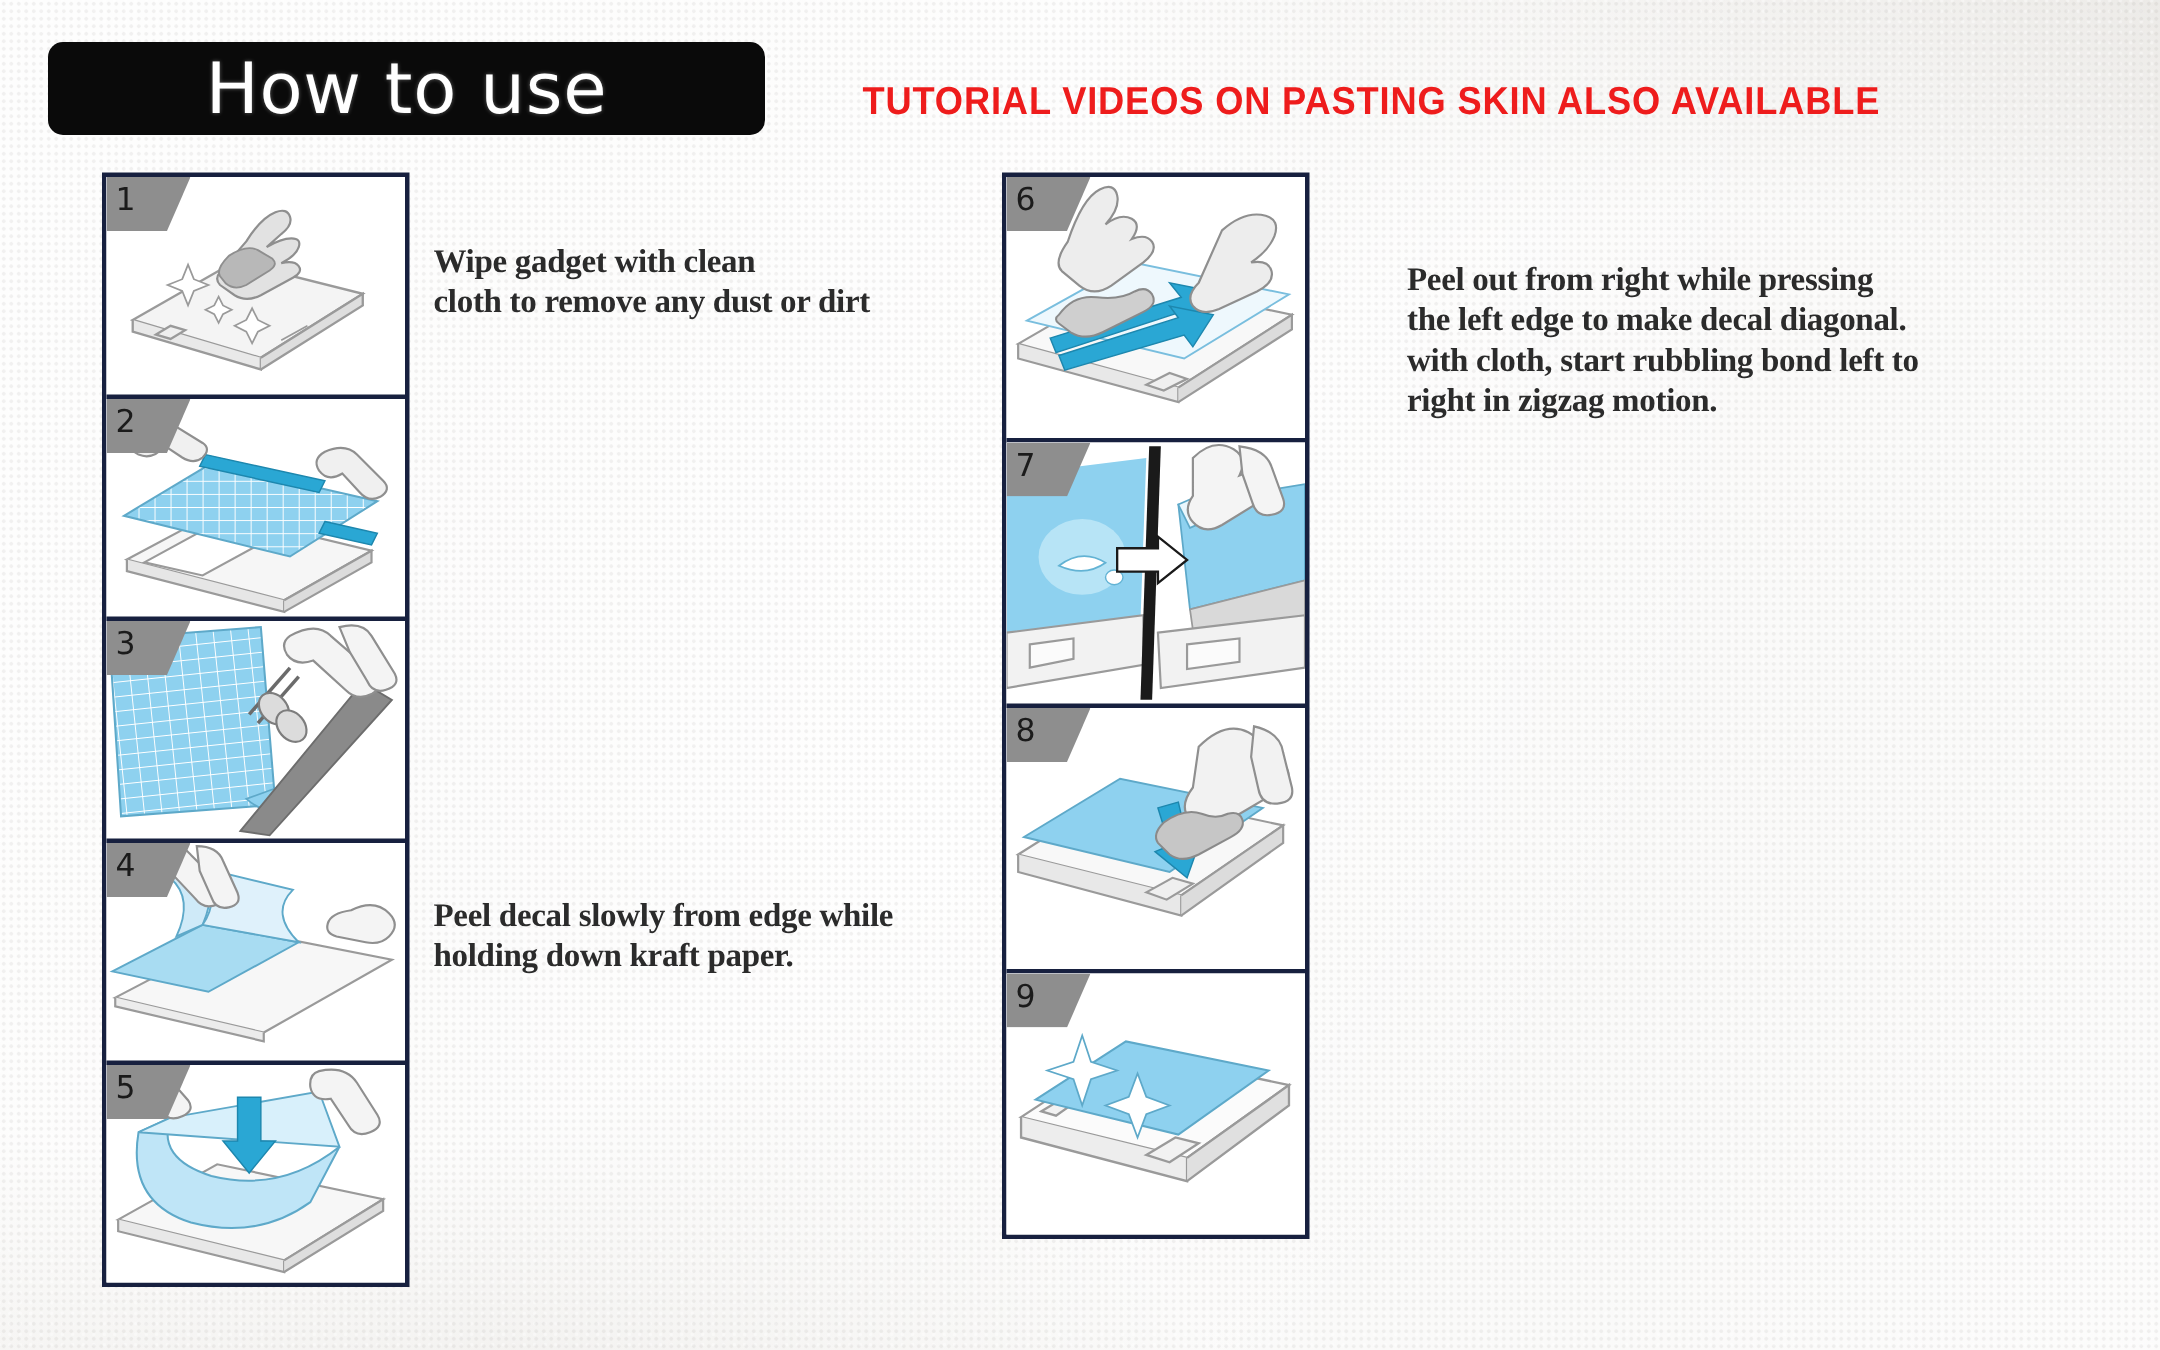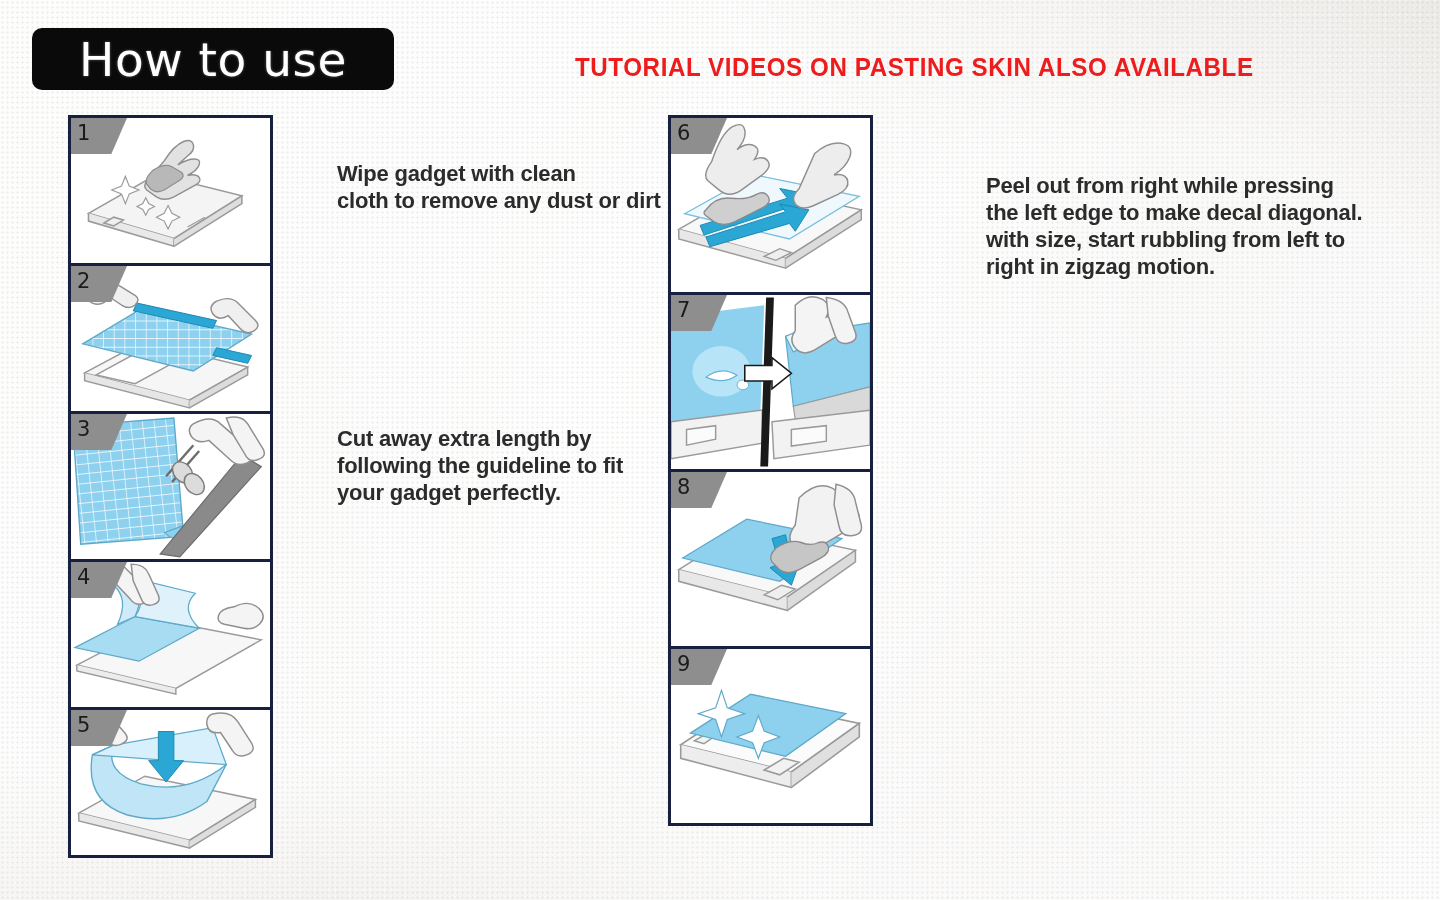--- a/index.html
+++ b/index.html
@@ -27,21 +27,21 @@
       radial-gradient(rgba(120,115,110,.12) 1px, rgba(0,0,0,0) 1.4px),
       radial-gradient(rgba(255,255,255,.5) 1px, rgba(0,0,0,0) 1.4px);
     background-size:5px 5px, 7px 7px;
     background-position:0 0, 3px 4px;
     opacity:.75;
   }
   .wrap{position:relative;z-index:2;width:1440px;height:900px;}
 
   
   .title-banner{
-    position:absolute;left:32px;top:28px;width:362px;height:62px;
+    position:absolute;left:32px;top:28px;width:478px;height:62px;
     background:#0a0a0a;border-radius:10px;
     display:flex;align-items:center;justify-content:center;
   }
   .title-banner .t{
     color:#fff;font-size:47px;line-height:47px;font-weight:400;
     letter-spacing:.5px;font-family:"DejaVu Sans", sans-serif;
     text-shadow:0 0 3px rgba(255,255,255,.35);
   }
   .tutorial-note{
     position:absolute;left:575px;top:52px;width:830px;
@@ -73,22 +73,22 @@
     font-size:21px;line-height:30px;padding-left:6px;box-sizing:border-box;
     font-family:"DejaVu Sans",sans-serif;z-index:5;
   }
   .art{position:absolute;inset:0;}
   .art svg{width:100%;height:100%;display:block;}
 
   
   .cap{
     position:absolute;color:#2b2b2b;
     font-size:22px;line-height:27px;font-weight:600;
-    font-family:Liberation Sans, sans-serif;
-    letter-spacing:-.2px;white-space:pre-line;margin-left:48px;
+    font-family:Liberation Serif, serif;
+    letter-spacing:-.2px;white-space:pre-line;
   }
   .cap-l{left:289px;width:360px;}
   .cap-r{left:938px;width:410px;}
 </style>
 </head>
 <body>
 
 <div class="paper-bg"></div>
 
 <div class="wrap">
@@ -340,22 +340,21 @@
           </svg>
         </div>
         <div class="pnum">9</div>
       </div>
 
     </div>
   </div>
 
   <div class="cap cap-l" style="top:160px">Wipe gadget with clean
 cloth to remove any dust or dirt</div>
-  <div class="cap cap-l" style="top:425px">Cut away extra length by
-following  the guideline to fit
-your gadget perfectly.</div>
+  <div class="cap cap-l" style="top:596px">Peel decal slowly from edge while
+holding down kraft paper.</div>
 
   <div class="cap cap-r" style="top:172px">Peel out from right while pressing
 the left edge to make decal diagonal.
-with size, start rubbling from left to
+with cloth, start rubbling bond left to
 right in zigzag motion.</div>
 
 </div>
 
 </body></html>

